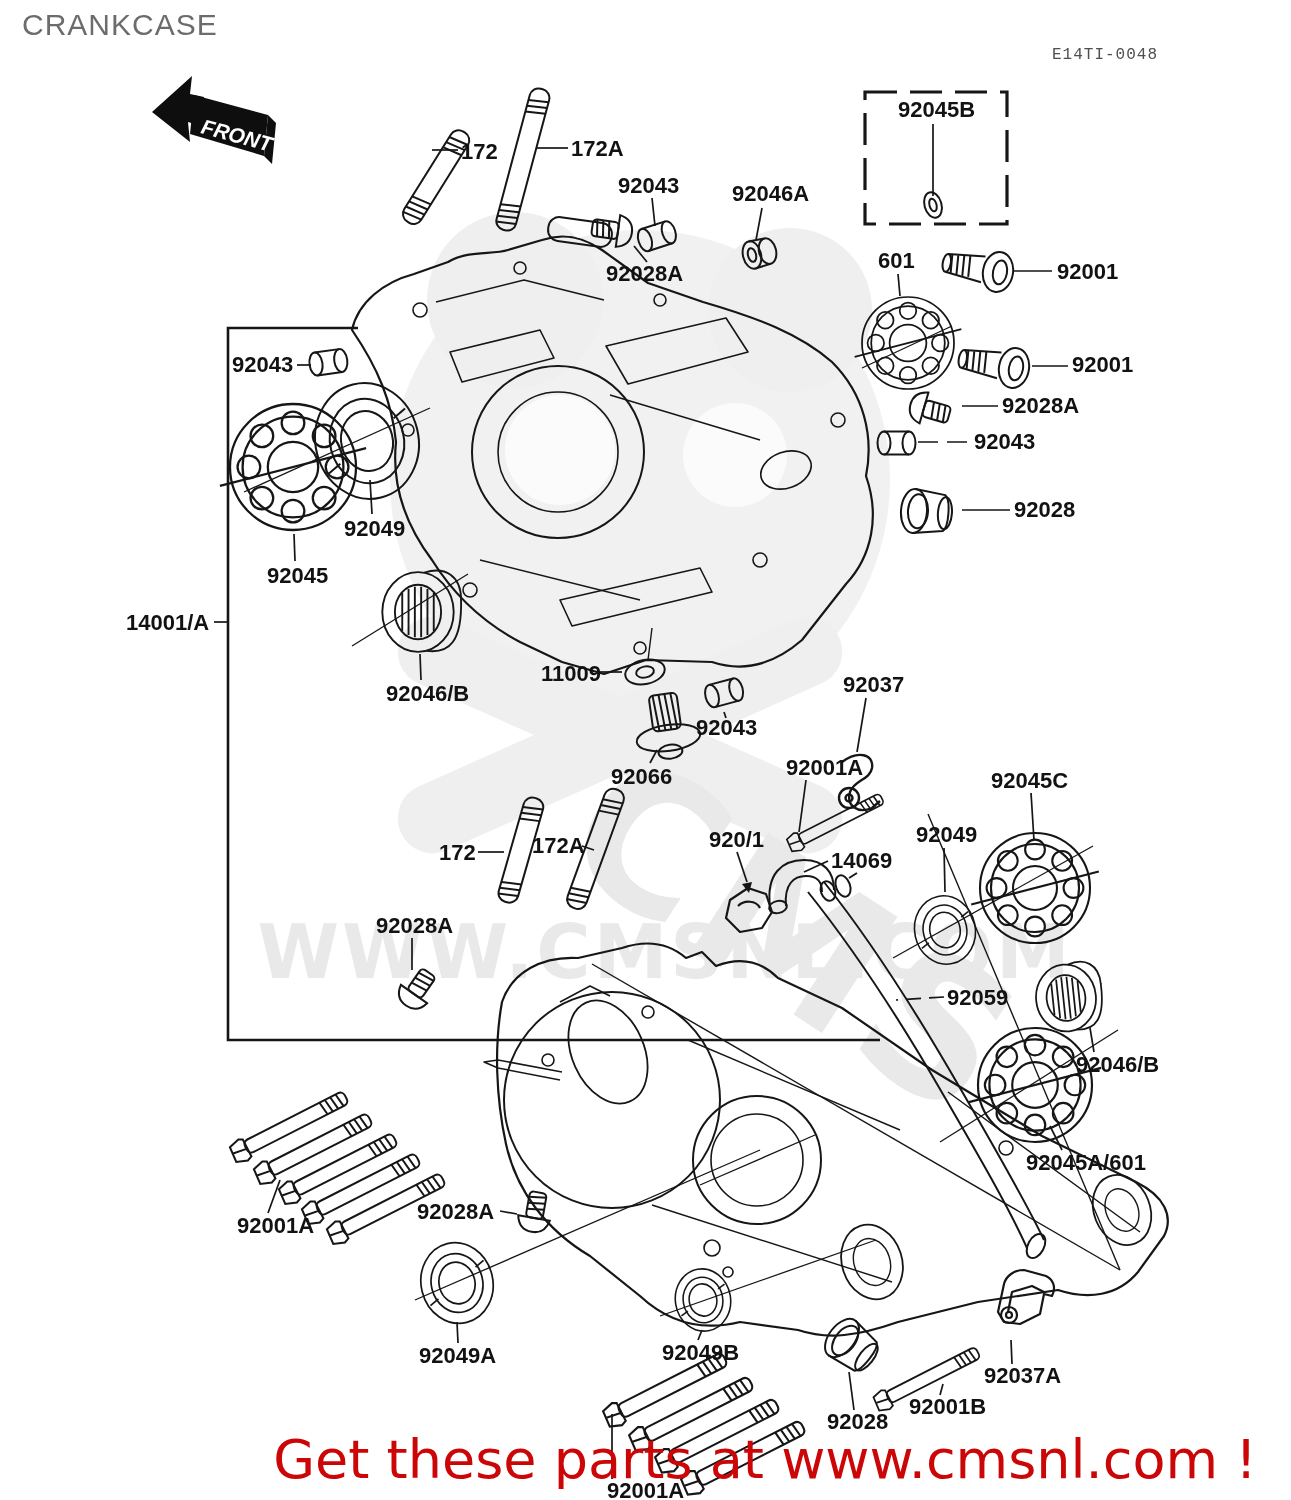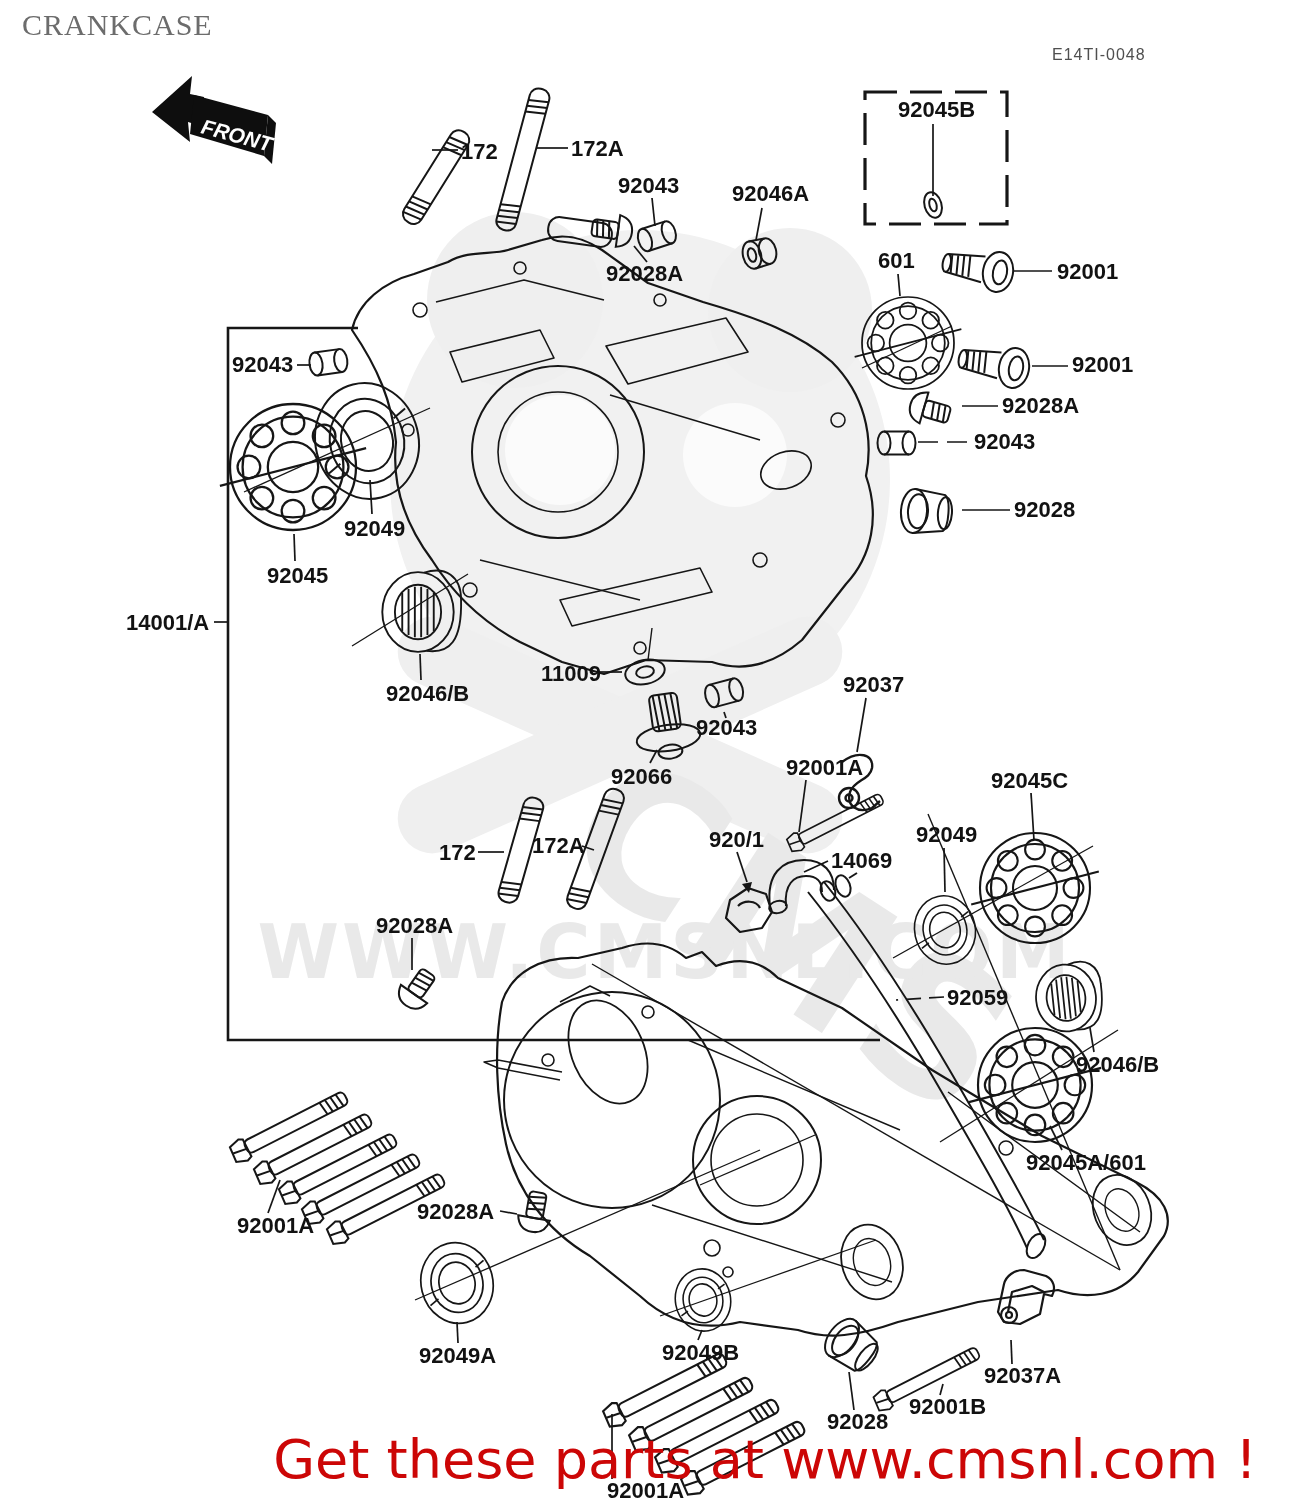--- a/index.html
+++ b/index.html
@@ -1,22 +1,22 @@
 <!DOCTYPE html>
 <html><head>
 <meta charset="utf-8">
 <style>
   html,body{margin:0;padding:0;background:#ffffff;}
   body{width:1291px;height:1500px;position:relative;overflow:hidden;
        font-family:"Liberation Sans",sans-serif;}
   #stage{position:absolute;left:0;top:0;width:1291px;height:1500px;}
   .pagetitle{position:absolute;left:22px;top:8px;font-size:30px;letter-spacing:1px;
-       color:#6c6c6c;font-family:Liberation Serif, serif;}
+       color:#6c6c6c;font-family:Liberation Sans, sans-serif;}
   .diagcode{position:absolute;left:1052px;top:46px;font-size:16px;letter-spacing:1px;
-       color:#4f4f4f;font-family:Liberation Sans, sans-serif;}
+       color:#4f4f4f;font-family:Liberation Mono, monospace;}
   svg text.lbl{font-family:"Liberation Sans",sans-serif;font-size:22px;font-weight:bold;fill:#121212;}
   svg .ln{stroke:#161616;fill:none;}
   svg .wm{font-family:"DejaVu Sans",sans-serif;font-weight:bold;}
   .cta{font-family:"DejaVu Sans",sans-serif;}
 </style>
 </head>
 <body>
 
 <div id="stage">
   <div class="pagetitle">CRANKCASE</div>

